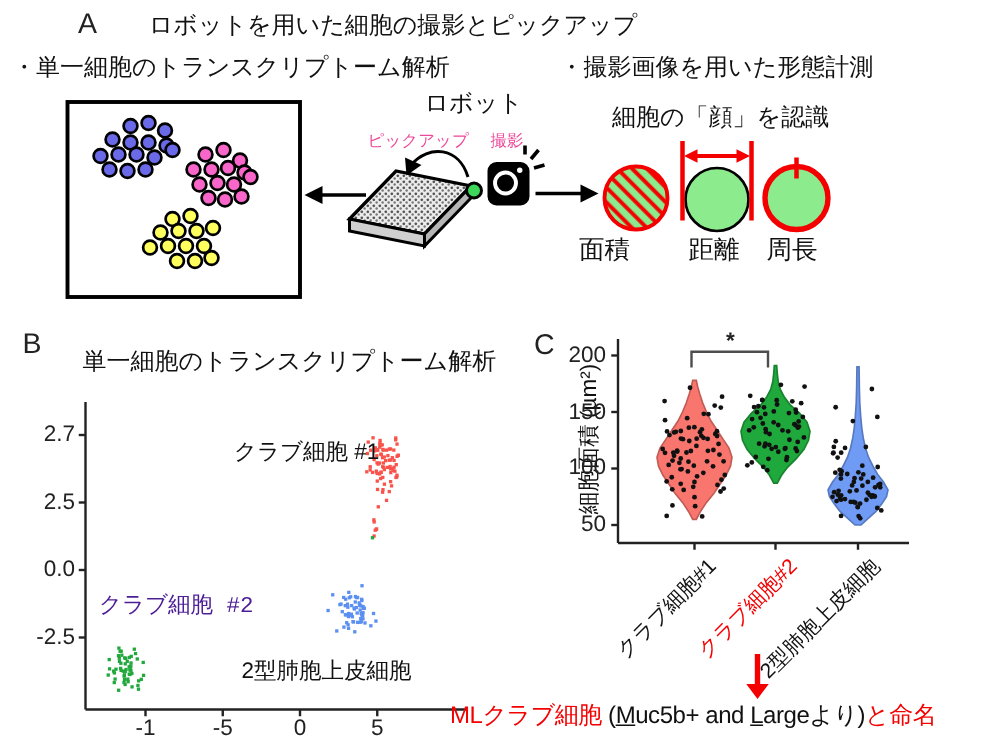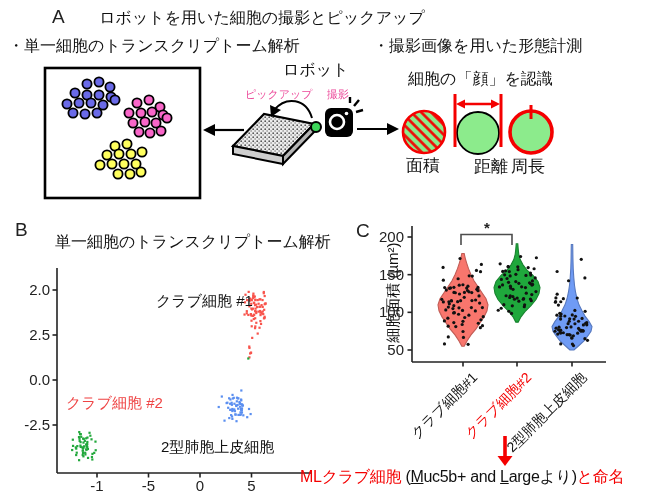--- a/index.html
+++ b/index.html
@@ -579,43 +579,43 @@
   </svg>
 
   <div class="t panel-letter" style="left:52px;top:6px;">A</div>
   <div class="t jp" style="left:0;width:524px;text-align:center;top:9px;">ロボットを用いた細胞の撮影とピックアップ</div>
   <div class="t jp" style="left:8px;top:37px;">・単一細胞のトランスクリプトーム解析</div>
   <div class="t jp" style="left:373px;top:37px;">・撮影画像を用いた形態計測</div>
   <div class="t jp" style="left:283px;top:61px;">ロボット</div>
   <div class="t small-jp" style="left:245px;top:88px;">ピックアップ</div>
   <div class="t small-jp" style="left:327px;top:88px;">撮影</div>
   <div class="t jp" style="left:408px;top:70px;">細胞の「顔」を認識</div>
-  <div class="t metric" style="left:406px;top:157px;font-family:Liberation Mono, monospace;">面積</div>
-  <div class="t metric" style="left:459px;top:157px;margin-left:15px;">距離</div>
+  <div class="t metric" style="left:386px;top:157px;">面積</div>
+  <div class="t metric" style="left:459px;top:157px;">距離</div>
   <div class="t metric" style="left:511px;top:157px;">周長</div>
 
   <div class="t panel-letter" style="left:15px;top:219px;">B</div>
   <div class="t jp" style="left:55px;top:233px;">単一細胞のトランスクリプトーム解析</div>
 
   <div class="t panel-letter" style="left:356px;top:220px;">C</div>
   <div class="t" style="left:323px;top:284px;width:140px;text-align:center;font-size:15px;transform:rotate(-90deg);">細胞面積 (µm²)</div>
   <div class="star" style="left:472px;top:219px;width:30px;">*</div>
 
   <div id="naming" class="naming" style="left:300px;top:467px;"><span style="color: rgb(244, 0, 0);">MLクラブ細胞 </span><span style="color: rgb(17, 17, 17);">(</span><span class="u" style="color: rgb(17, 17, 17);">M</span><span style="color: rgb(17, 17, 17);">uc5b+ and </span><span class="u" style="color: rgb(17, 17, 17);">L</span><span style="color: rgb(17, 17, 17);">argeより)</span><span style="color: rgb(244, 0, 0);">と命名</span></div>
 
-<div class="tick" style="left:14px;width:36px;top:281px;text-align:right;">2.0</div>
+<div class="tick" style="left:14px;width:36px;top:281px;text-align:right;">2.7</div>
     <div class="tick" style="left:14px;width:36px;top:326px;text-align:right;">2.5</div>
     <div class="tick" style="left:14px;width:36px;top:371px;text-align:right;">0.0</div>
     <div class="tick" style="left:14px;width:36px;top:416px;text-align:right;">-2.5</div>
     <div class="tick" style="left:77px;width:40px;top:477px;text-align:center;">-1</div>
     <div class="tick" style="left:128.5px;width:40px;top:477px;text-align:center;">-5</div>
     <div class="tick" style="left:180px;width:40px;top:477px;text-align:center;">0</div>
     <div class="tick" style="left:231.5px;width:40px;top:477px;text-align:center;">5</div>
     <div class="annot" style="left:140px;top:292px;color:#111111;margin-left:16px;">クラブ細胞 #1</div>
-    <div class="annot" style="left:66px;top:394px;color:#ef4444;">クラブ細胞 #2</div>
+    <div class="annot" style="left:66px;top:394px;color:#4c1d95;font-family:Liberation Mono, monospace;">クラブ細胞 #2</div>
     <div class="annot" style="left:161px;top:438px;color:#111111;">2型肺胞上皮細胞</div>
     <div class="tick" style="left:372px;width:32px;top:228px;text-align:right;">200</div>
     <div class="tick" style="left:372px;width:32px;top:265.6666666666667px;text-align:right;">150</div>
     <div class="tick" style="left:372px;width:32px;top:303.3333333333333px;text-align:right;">100</div>
     <div class="tick" style="left:372px;width:32px;top:341px;text-align:right;">50</div>
     <div class="xlab" style="left:309px;top:369px;width:160px;color:#111111;">クラブ細胞#1</div>
     <div class="xlab" style="left:363px;top:369px;width:160px;color:#f40000;">クラブ細胞#2</div>
     <div class="xlab" style="left:418px;top:369px;width:160px;color:#111111;">2型肺胞上皮細胞</div>
   </div>
 

